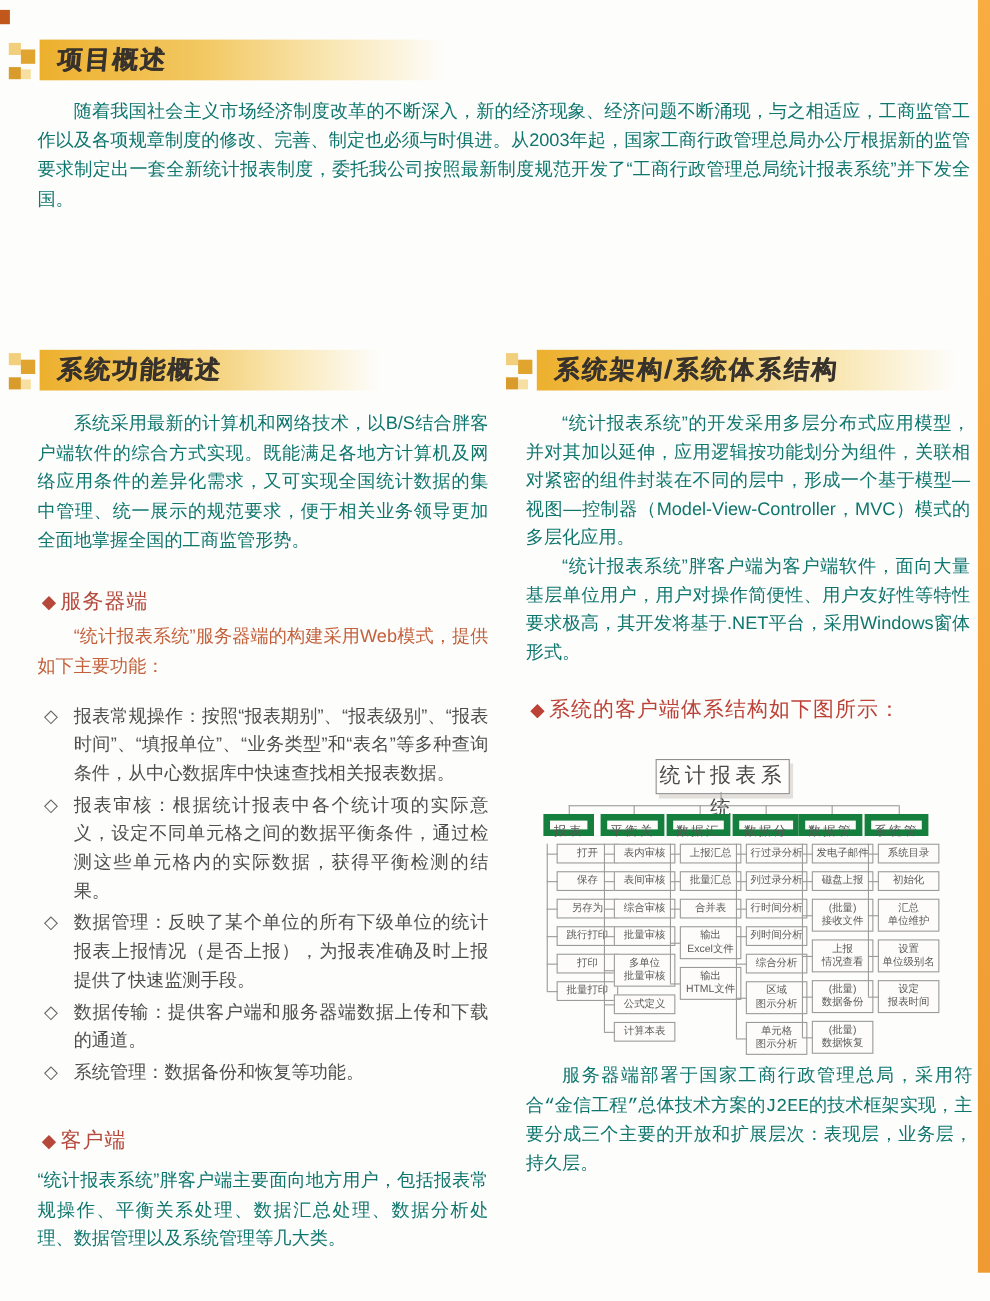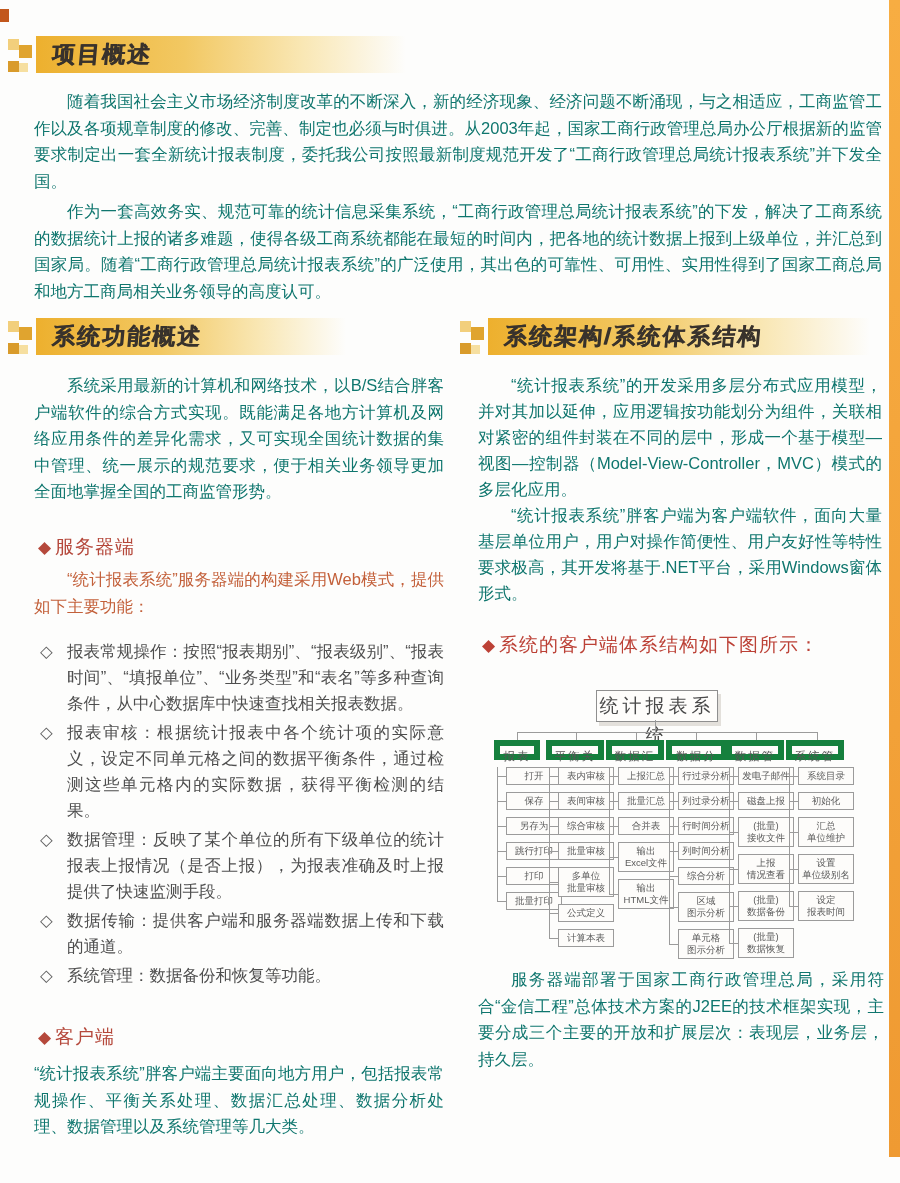--- a/index.html
+++ b/index.html
@@ -74,21 +74,20 @@
       <i class="cq2"></i>
       <i class="cq3"></i>
       <i class="cq4"></i>
     </div>
     <div class="bar">
       <span>项目概述</span>
     </div>
   </div>
 
   <div class="body-text indent" style="left:34px;top:88px;width:848px;">随着我国社会主义市场经济制度改革的不断深入，新的经济现象、经济问题不断涌现，与之相适应，工商监管工作以及各项规章制度的修改、完善、制定也必须与时俱进。从2003年起，国家工商行政管理总局办公厅根据新的监管要求制定出一套全新统计报表制度，委托我公司按照最新制度规范开发了“工商行政管理总局统计报表系统”并下发全国。</div>
-  <div class="body-text indent" style="left:34px;top:198px;width:848px;">作为一套高效务实、规范可靠的统计信息采集系统，“工商行政管理总局统计报表系统”的下发，解决了工商系统的数据统计上报的诸多难题，使得各级工商系统都能在最短的时间内，把各地的统计数据上报到上级单位，并汇总到国家局。随着“工商行政管理总局统计报表系统”的广泛使用，其出色的可靠性、可用性、实用性得到了国家工商总局和地方工商局相关业务领导的高度认可。</div>
 
   <div class="sec-header" style="left:6px;top:318px;width:340px;">
     <div class="checker">
       <i class="cq1"></i>
       <i class="cq2"></i>
       <i class="cq3"></i>
       <i class="cq4"></i>
     </div>
     <div class="bar">
       <span>系统功能概述</span>
@@ -248,15 +247,15 @@
           <li class="dbox"><span>汇总
 单位维护</span></li>
           <li class="dbox"><span>设置
 单位级别名</span></li>
           <li class="dbox"><span>设定
 报表时间</span></li>
         </ul>
     </div>
   </div>
 
-  <div class="body-text indent" style="left:478px;top:966px;width:406px;">服务器端部署于国家工商行政管理总局，采用符合“金信工程”总体技术方案的J2EE的技术框架实现，主要分成三个主要的开放和扩展层次：表现层，业务层，持久层。</div>
+  <div class="body-text indent" style="left:478px;top:966px;width:406px;font-family:Liberation Mono, monospace;">服务器端部署于国家工商行政管理总局，采用符合“金信工程”总体技术方案的J2EE的技术框架实现，主要分成三个主要的开放和扩展层次：表现层，业务层，持久层。</div>
 
 </div>
 
 </body></html>

